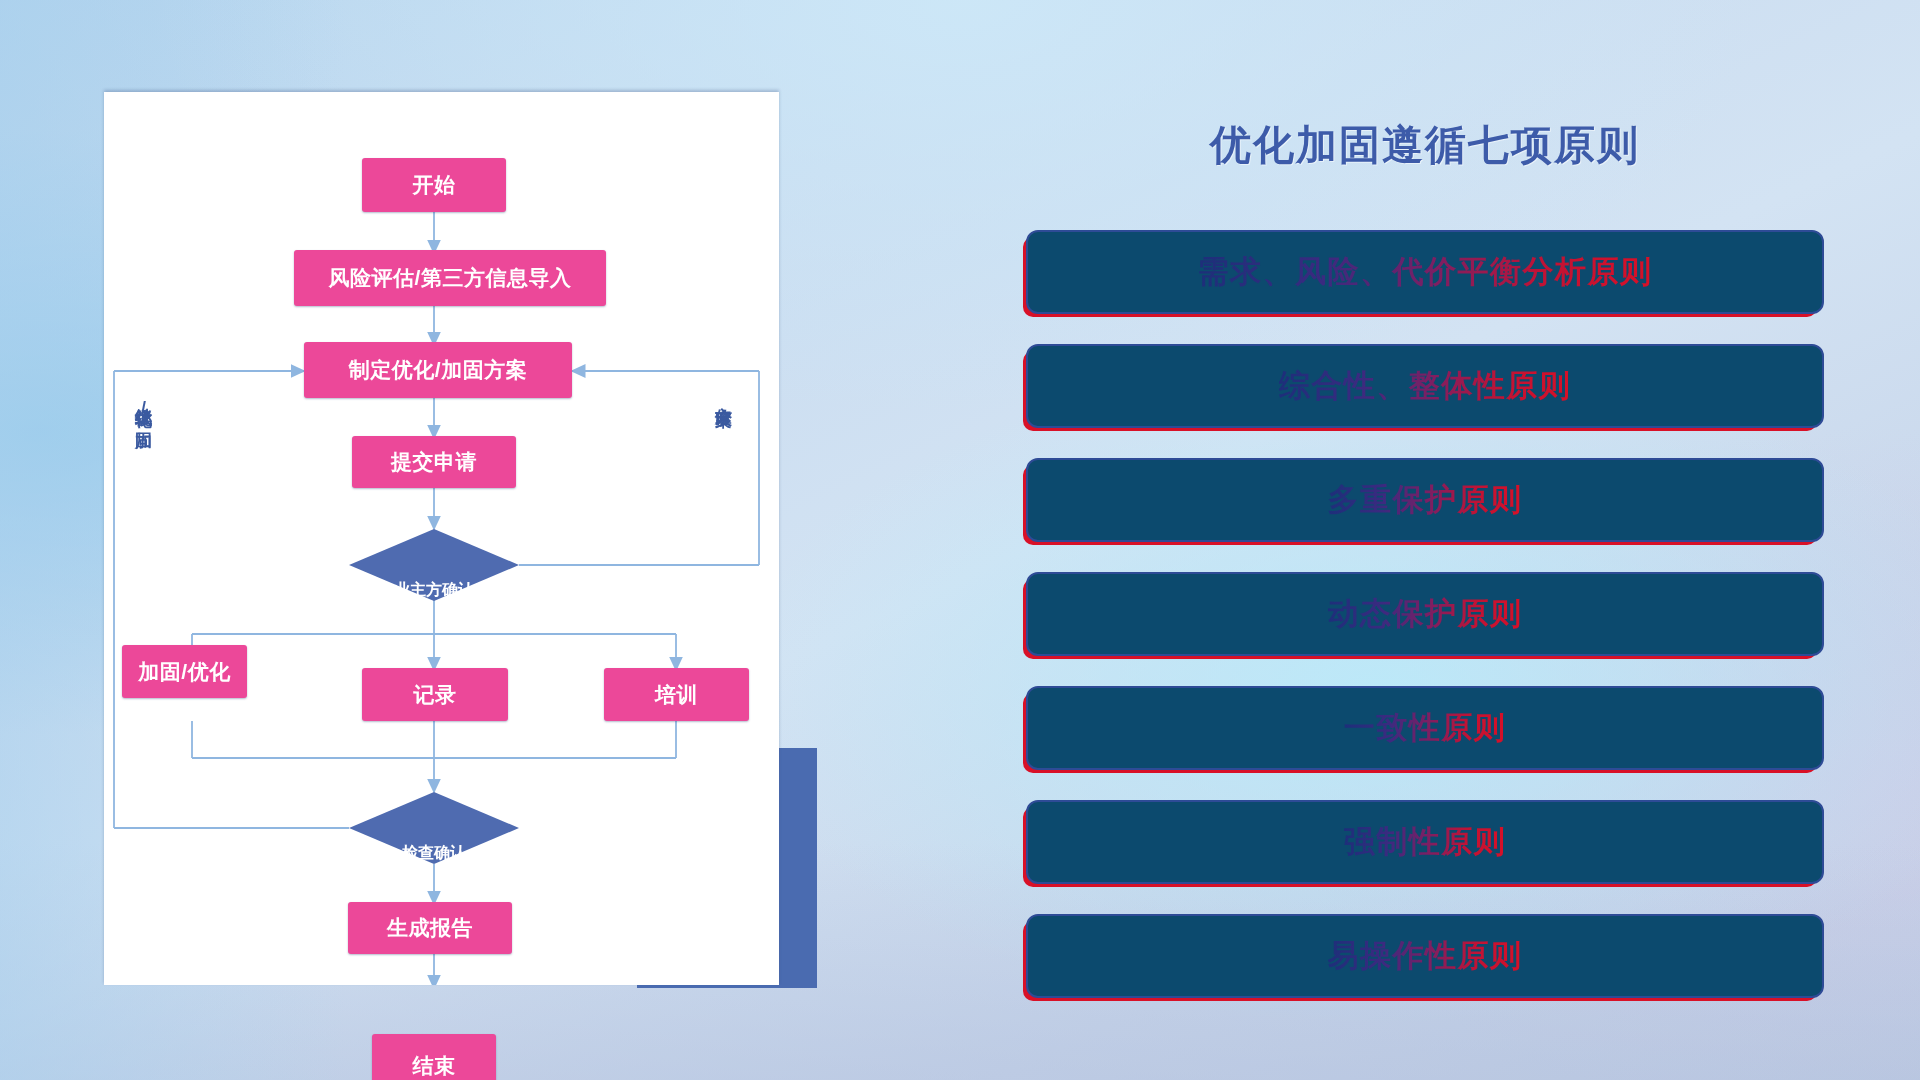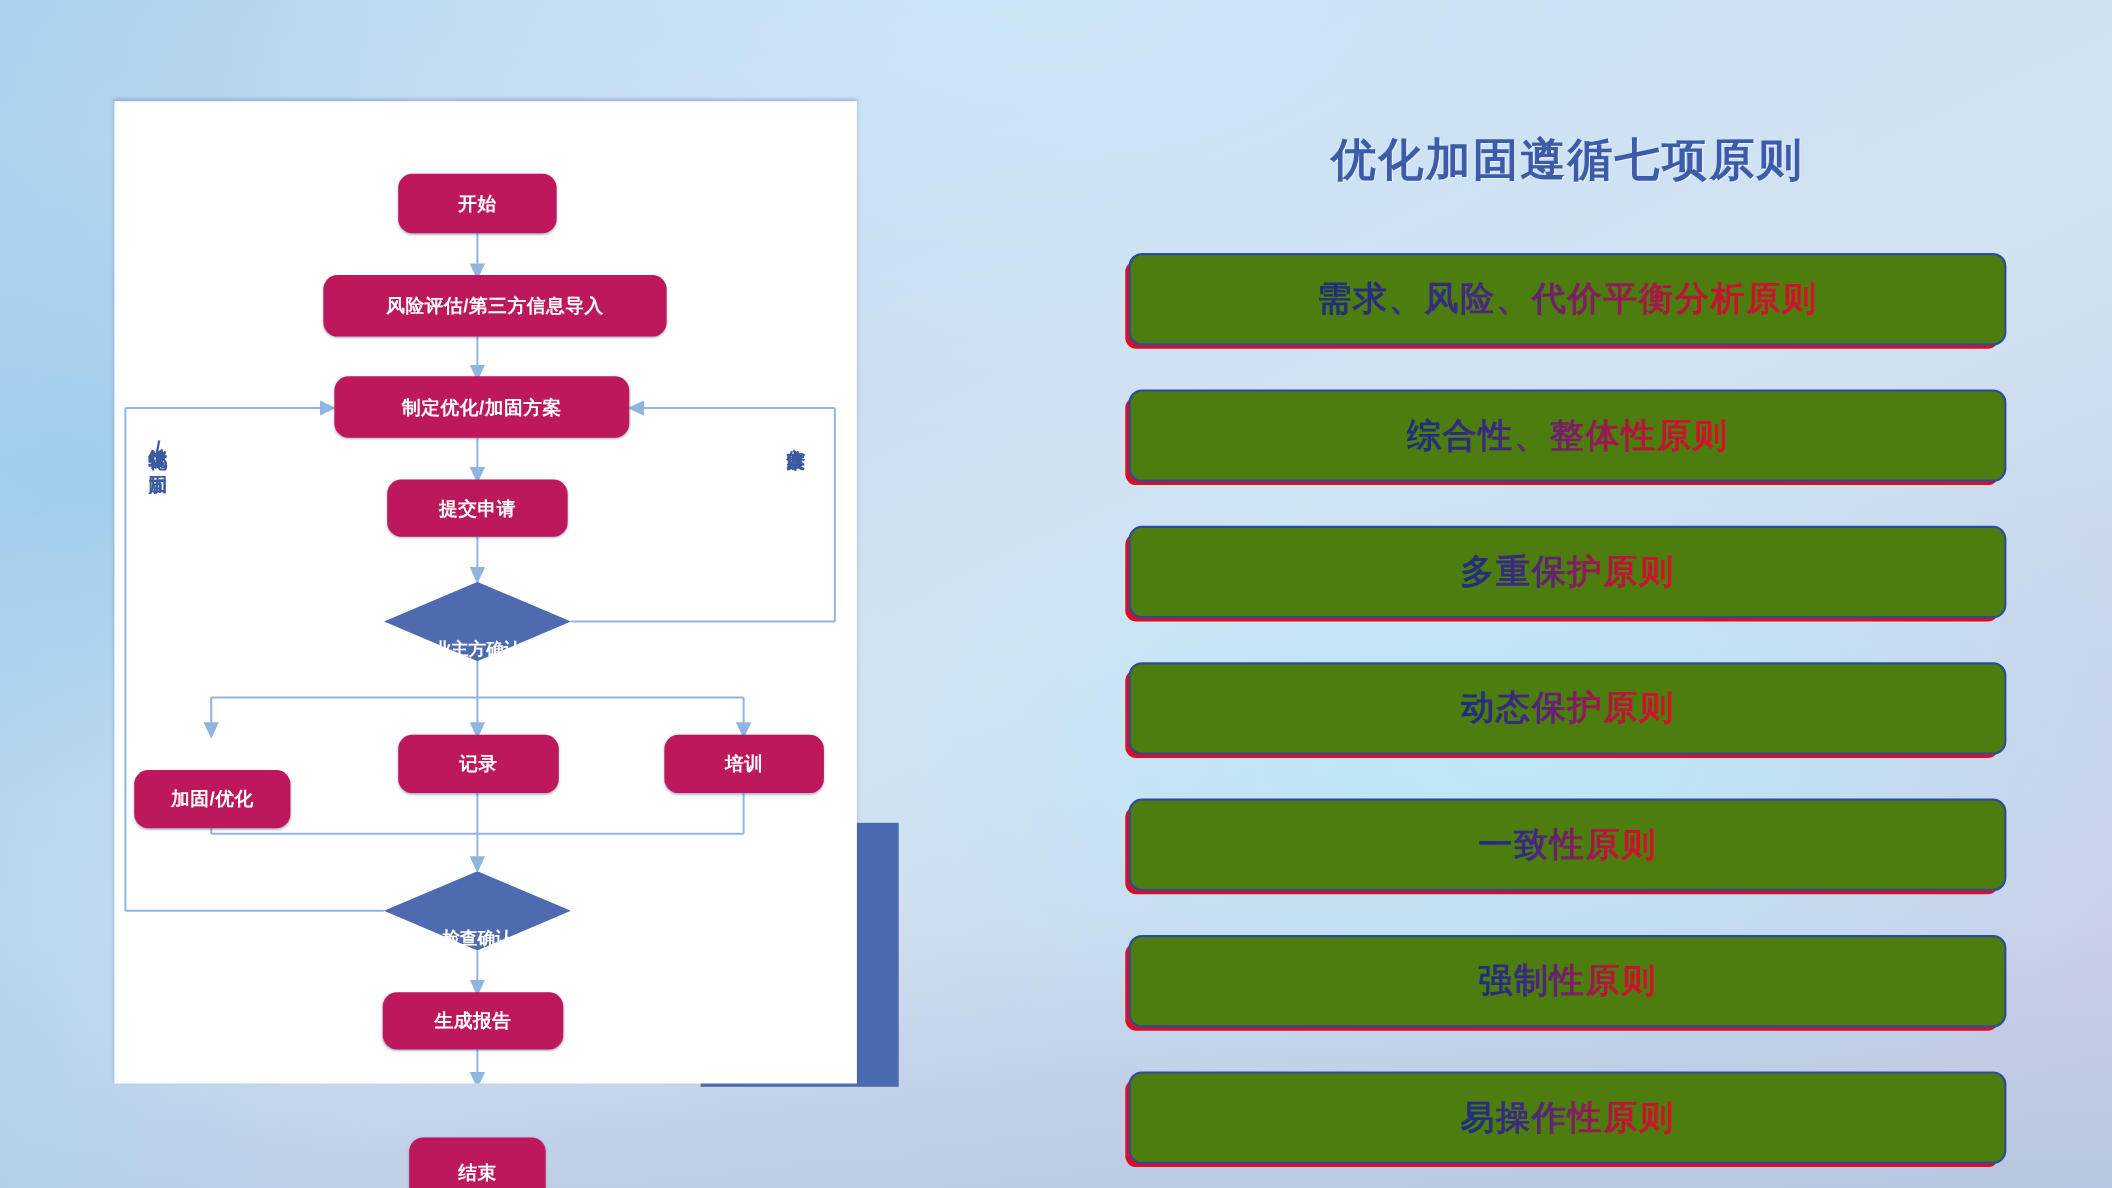--- a/index.html
+++ b/index.html
@@ -49,28 +49,28 @@
     background: #ffffff;
     box-shadow: 0 -2px 3px rgba(60,80,130,0.30);
   }
   #flow-canvas {
     position: absolute;
     inset: 0;
   }
 
   .node {
     position: absolute;
-    background: #be185d;
+    background: #ec4899;
     color: #ffffff;
-    border-radius: 13px;
+    border-radius: 3px;
     display: flex;
     align-items: center;
     justify-content: center;
     font-weight: bold;
-    font-size: 17px;
+    font-size: 21px;
     letter-spacing: 0.5px;
     box-shadow: 0 1px 2px rgba(40,60,110,0.35);
     white-space: nowrap;
   }
   .diamond-wrap {
     position: absolute;
     display: flex;
     align-items: flex-end;
     justify-content: center;
   }
@@ -118,22 +118,22 @@
     text-shadow: 1px 1px 0 rgba(255,255,255,0.5);
   }
   #cards {
     position: absolute;
     left: 16px; top: 140px;
     width: 798px;
   }
   .principle-card {
     position: relative;
     height: 80px;
-    margin-bottom: 40px;
-    background: #4d7c0f;
+    margin-bottom: 30px;
+    background: #0c4a6e;
     border: 2px solid #2e4b96;
     border-radius: 12px;
     box-shadow: -5px 5px 0 -2px #d81027;
     display: flex;
     align-items: center;
     justify-content: center;
   }
   .principle-text {
     font-size: 31px;
     font-weight: bold;
@@ -211,21 +211,21 @@
 
   <div class="node" style="left:248px; top:344px; width:164px; height:52px;">
     <span>提交申请</span>
   </div>
 
   <div class="diamond-wrap" style="left:245px; top:437px; width:170px; height:72px;">
     <div class="diamond-shape"></div>
     <span class="diamond-label">业主方确认</span>
   </div>
 
-  <div class="node" style="left:18px; top:608px; width:142px; height:53px;">
+  <div class="node" style="left:18px; top:553px; width:125px; height:53px;">
     <span>加固/优化</span>
   </div>
 
   <div class="node" style="left:258px; top:576px; width:146px; height:53px;">
     <span>记录</span>
   </div>
 
   <div class="node" style="left:500px; top:576px; width:145px; height:53px;">
     <span>培训</span>
   </div>

